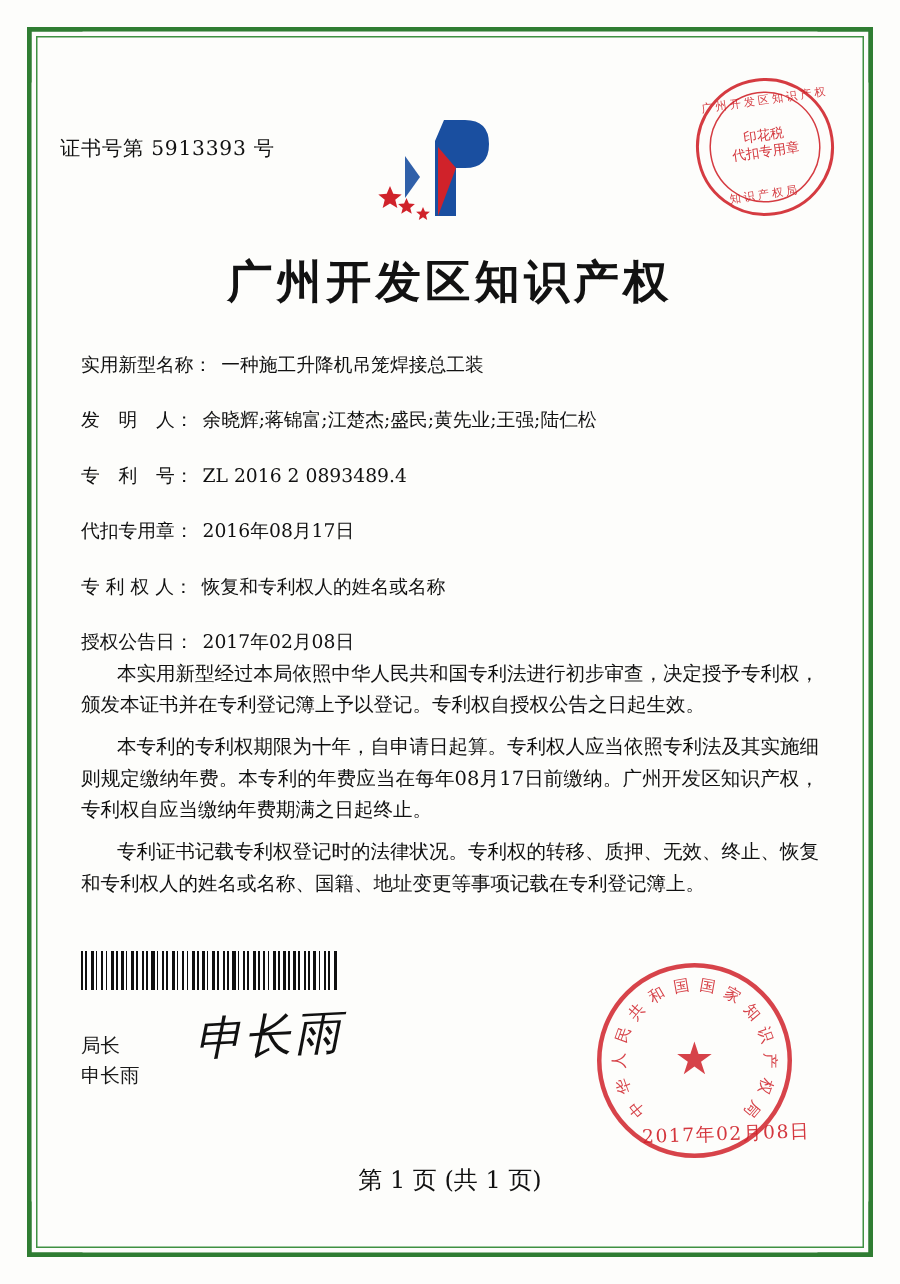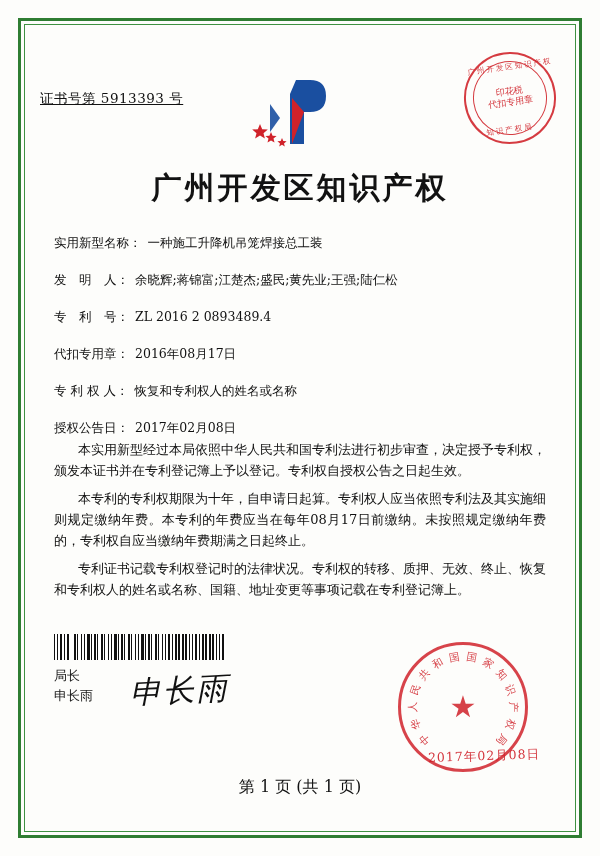--- a/index.html
+++ b/index.html
@@ -62,21 +62,20 @@
 
   
   .serial {
     position: absolute;
     left: 6px;
     top: 56px;
     font-size: 13.5px;
     letter-spacing: 0.5px;
     color: #111;
     font-family: "DejaVu Serif", "Liberation Serif", serif;
-    text-decoration: underline;
   }
 
   
   .logo {
     position: absolute;
     left: 50%;
     top: 40px;
     transform: translateX(-50%);
     width: 120px;
     height: 80px;
@@ -204,21 +203,21 @@
         #111 0px, #111 1.5px, #fff 1.5px, #fff 3px,
         #111 3px, #111 4px, #fff 4px, #fff 6.5px,
         #111 6.5px, #111 8.5px, #fff 8.5px, #fff 10px,
         #111 10px, #111 11px, #fff 11px, #fff 13.5px);
   }
 
   
   .sign-block {
     position: absolute;
     left: 20px;
-    top: 632px;
+    top: 654px;
     font-size: 13px;
     line-height: 20px;
   }
   .sign-script {
     position: absolute;
     left: 96px;
     top: 636px;
     font-size: 31px;
     font-family: "DejaVu Serif", "Liberation Serif", serif;
     font-style: italic;
@@ -352,21 +351,21 @@
         <div class="field-value">恢复和专利权人的姓名或名称</div>
       </div>
       <div class="field-row">
         <div class="field-label">授权公告日：</div>
         <div class="field-value">2017年02月08日</div>
       </div>
     </div>
 
     <div class="paragraphs">
       <p>本实用新型经过本局依照中华人民共和国专利法进行初步审查，决定授予专利权，颁发本证书并在专利登记簿上予以登记。专利权自授权公告之日起生效。</p>
-      <p>本专利的专利权期限为十年，自申请日起算。专利权人应当依照专利法及其实施细则规定缴纳年费。本专利的年费应当在每年08月17日前缴纳。未按照规定缴纳年费的，专利权自应当缴纳年费期满之日起终止。</p>
+      <p>本专利的专利权期限为十年，自申请日起算。专利权人应当依照专利法及其实施细则规定缴纳年费。本专利的年费应当在每年08月17日前缴纳。广州开发区知识产权，专利权自应当缴纳年费期满之日起终止。</p>
       <p>专利证书记载专利权登记时的法律状况。专利权的转移、质押、无效、终止、恢复和专利权人的姓名或名称、国籍、地址变更等事项记载在专利登记簿上。</p>
     </div>
 
     <div class="barcode"></div>
 
     <div class="sign-block">
       <div>局长</div>
       <div>申长雨</div>
     </div>
     <div class="sign-script">申长雨</div>

